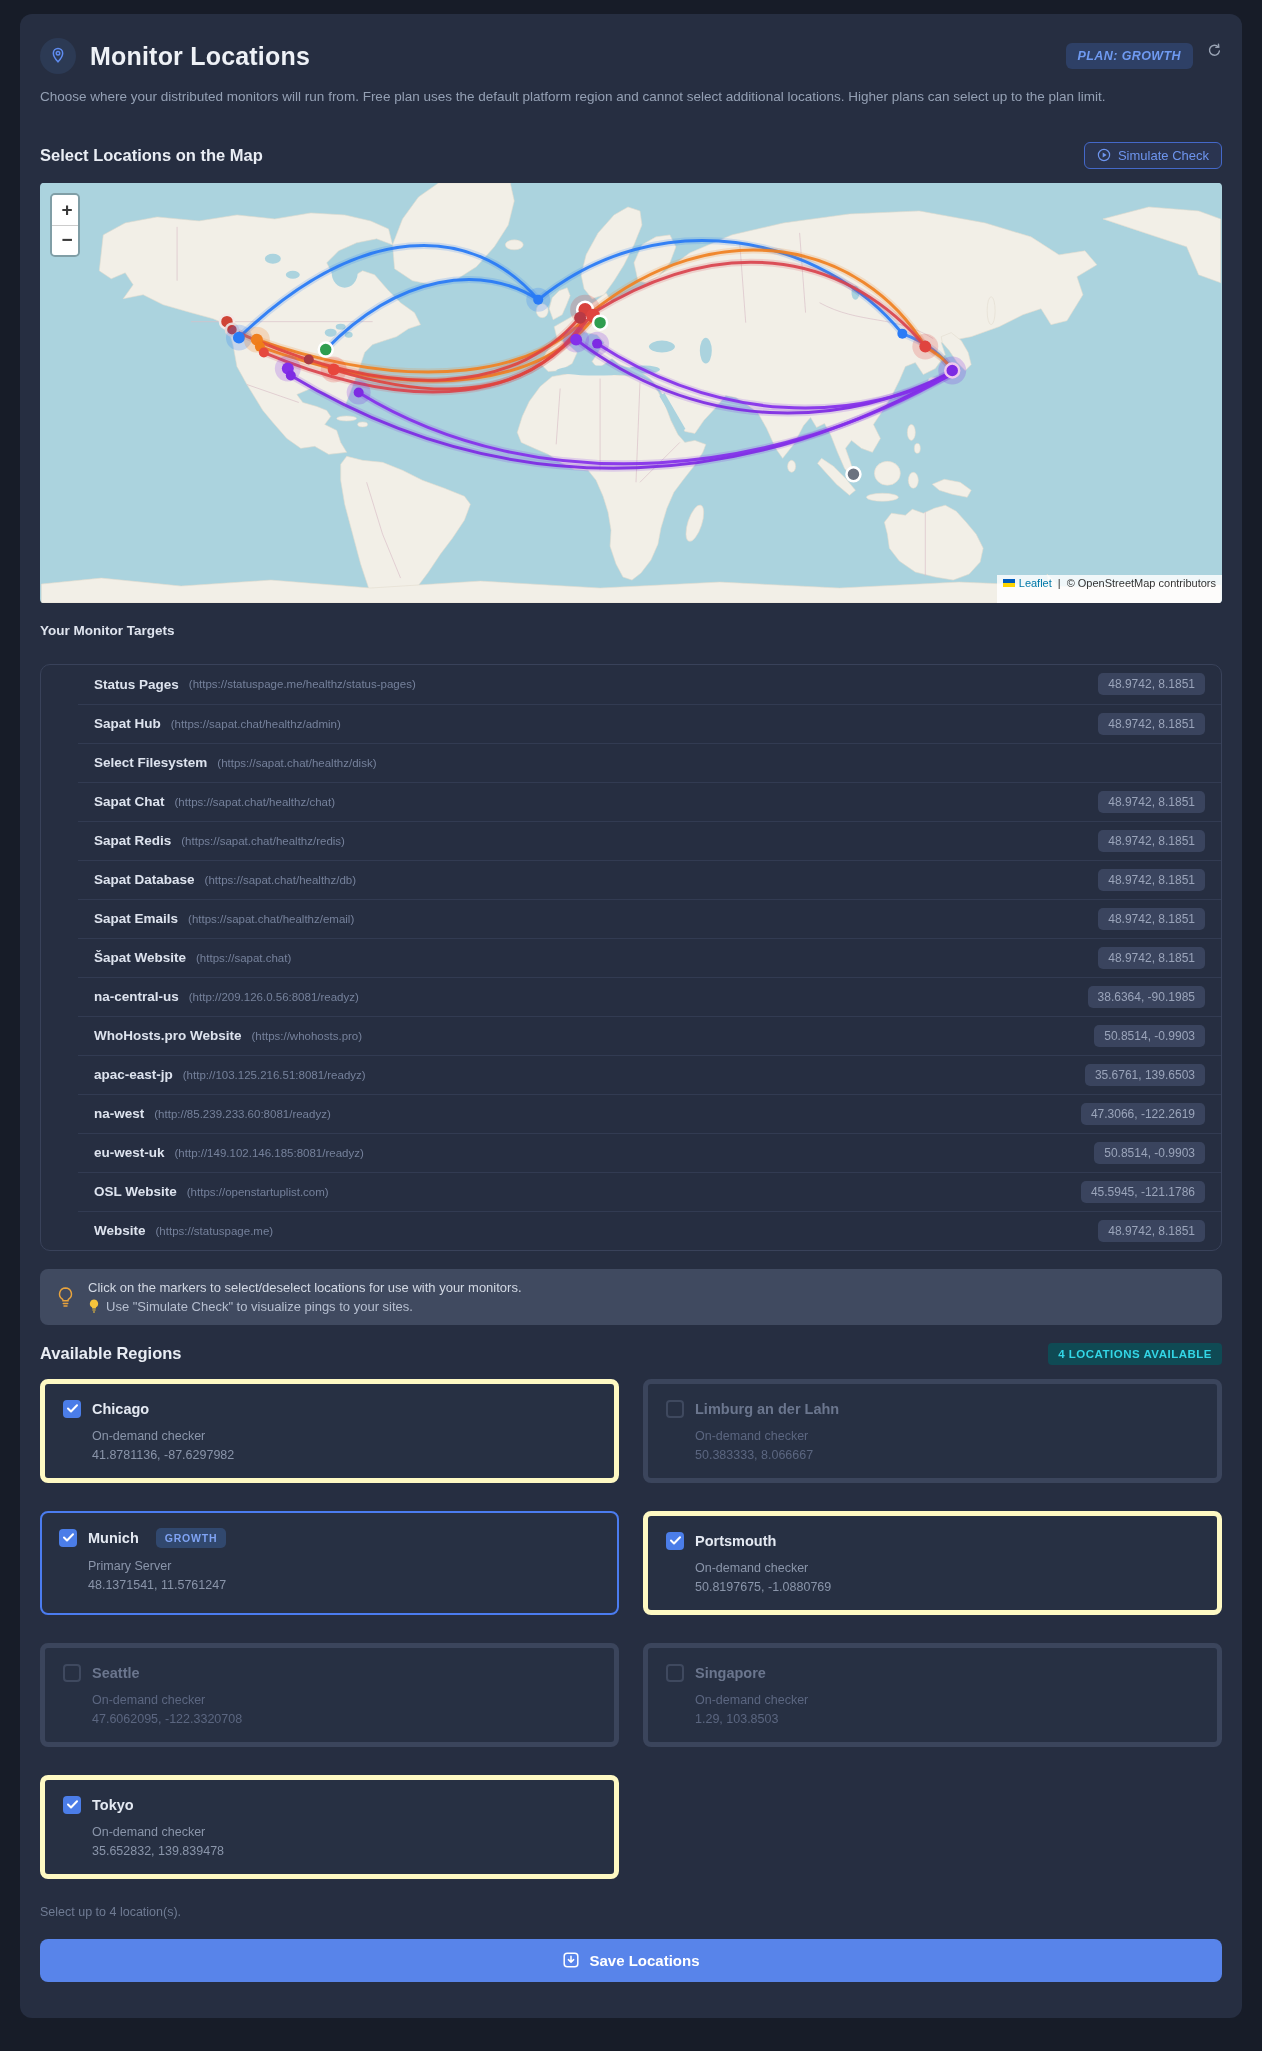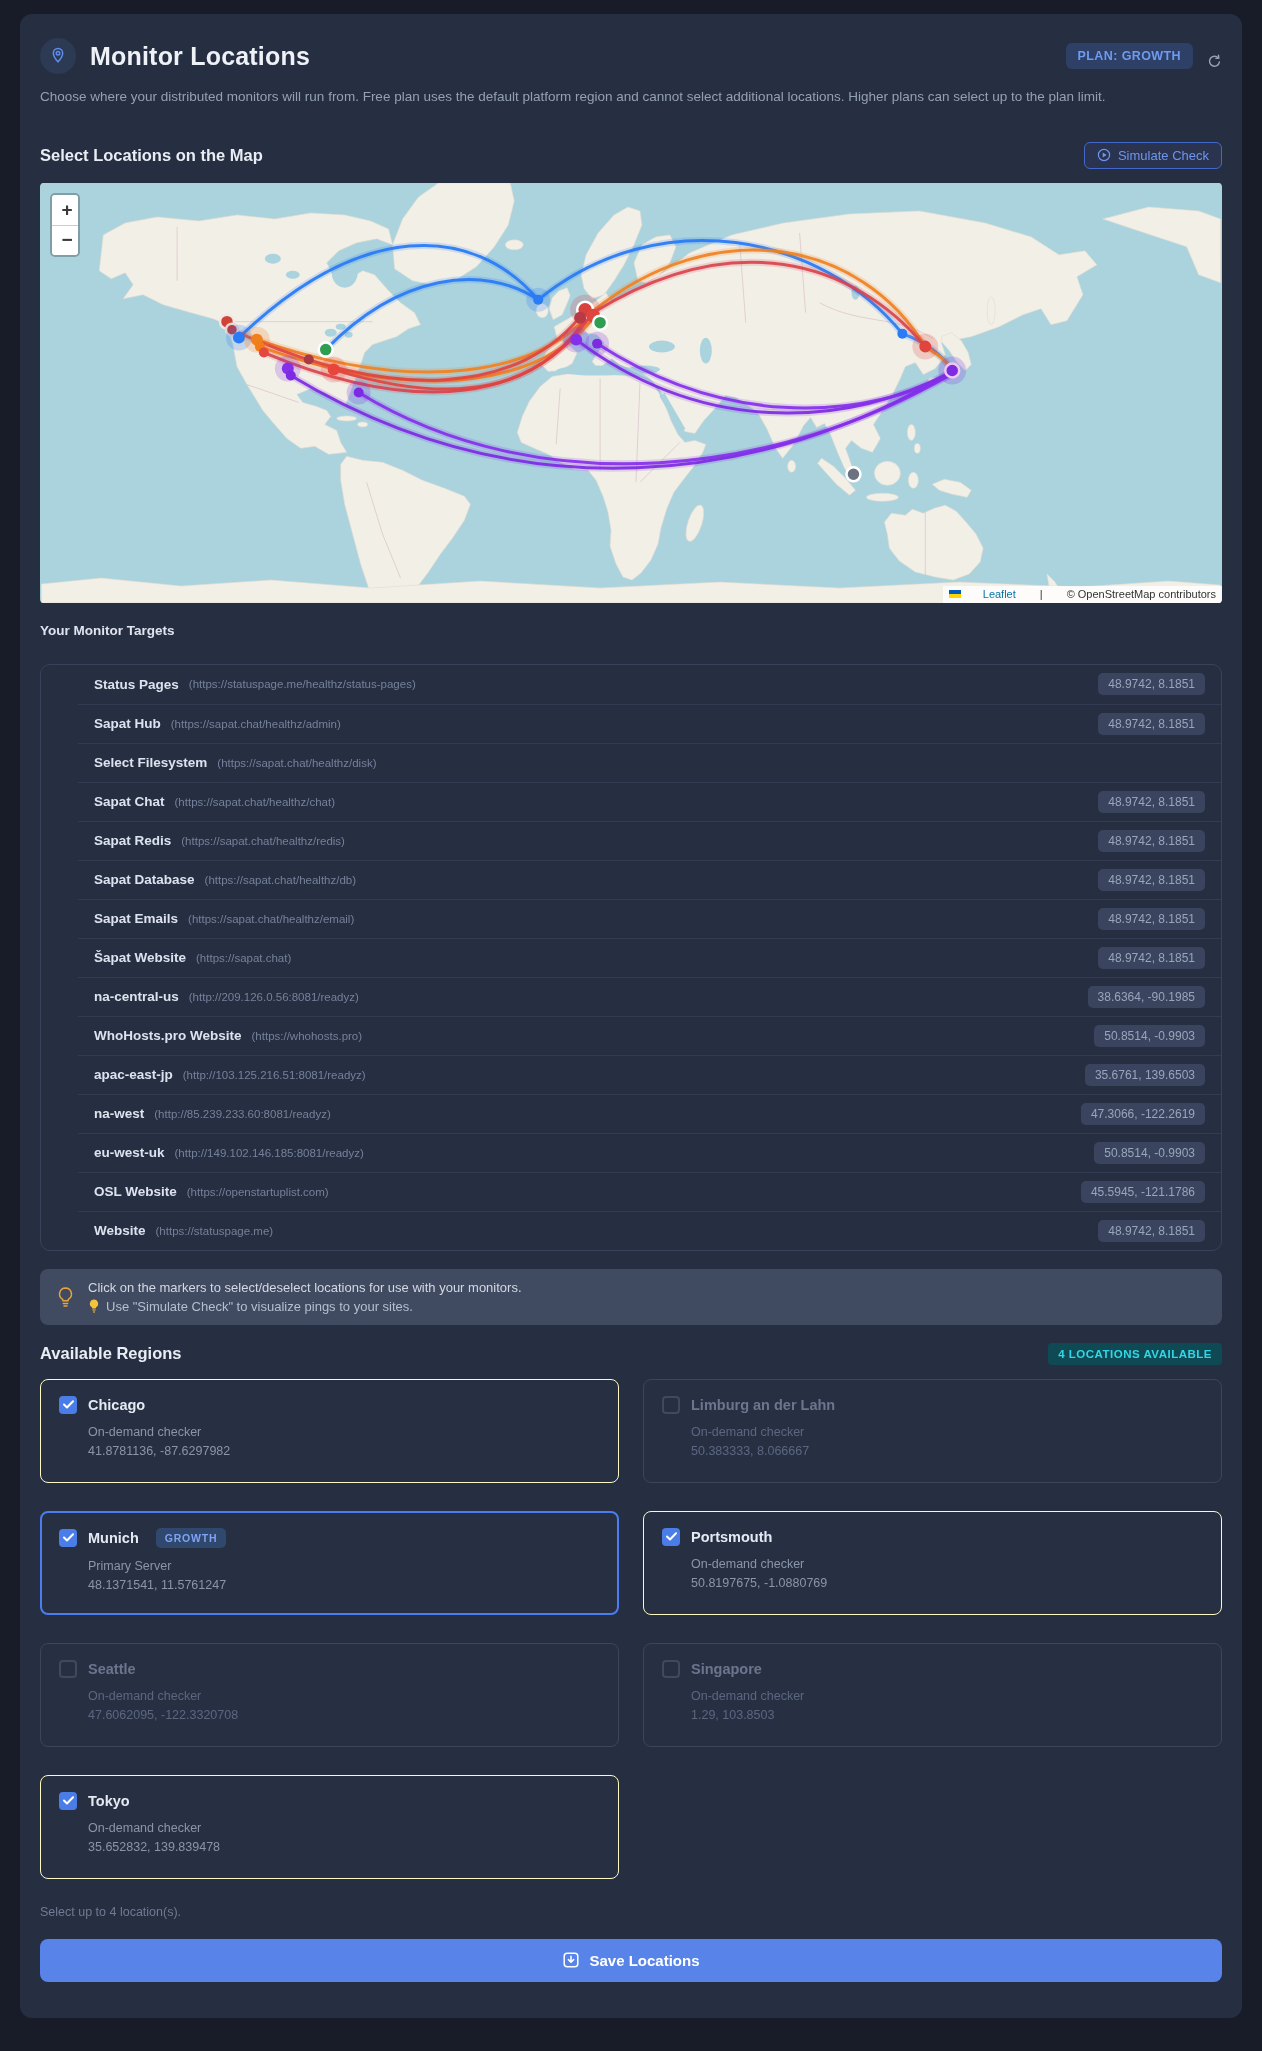--- a/index.html
+++ b/index.html
@@ -5,37 +5,37 @@
   * { margin:0; padding:0; box-sizing:border-box; }
   html,body { width:1262px; background:#171c28; font-family:"Liberation Sans", sans-serif; }
   body { min-height:2051px; }
   .panel { background:#262e41; border-radius:12px; margin:14px 20px; padding:20px 20px 36px; }
 
   
   .panel-header { display:flex; justify-content:space-between; align-items:center; margin-top:4px; }
   .header-left { display:flex; align-items:center; gap:14px; }
   .header-icon { width:36px; height:36px; border-radius:50%; background:#2c3a54; display:flex; align-items:center; justify-content:center; }
   h1 { font-size:25px; font-weight:700; color:#eef1f6; letter-spacing:.2px; }
-  .header-right { display:flex; align-items:flex-end; }
+  .header-right { display:flex; align-items:flex-start;font-style:italic; }
   .plan-badge { background:#2e4066; color:#6f9af1; font-weight:700; font-size:12.5px; letter-spacing:.4px; padding:6px 12px; border-radius:6px; }
   .refresh-btn { background:none; border:none; margin-left:14px; cursor:pointer; display:flex; }
   .description { color:#94a0b4; font-size:13.5px; line-height:1.6; margin:12px 0 0; max-width:1165px; }
 
   
   .section-row { display:flex; justify-content:space-between; align-items:center; margin-top:34px; }
   h2 { font-size:16.5px; font-weight:600; color:#e9edf4; }
   .simulate-btn { background:rgba(76,110,214,.10); border:1px solid #4468c9; color:#6e95ee; font-size:13px; padding:5px 12px; border-radius:6px; display:flex; align-items:center; gap:7px; cursor:pointer; font-family:inherit; }
 
   
   .map { position:relative; margin-top:14px; width:1182px; height:420px; border-radius:4px; overflow:hidden; background:#abd3de; }
   .map svg.world { position:absolute; inset:0; }
   .zoom-ctl { position:absolute; top:10px; left:10px; width:30px; border:2px solid rgba(0,0,0,.25); border-radius:5px; overflow:hidden; z-index:5; }
   .zoom-btn { width:30px; height:30px; background:#fff; color:#3a3a3a; font-size:19px; font-weight:700; border:none; display:block; line-height:28px; text-align:center; padding:0; cursor:pointer; font-family:inherit; }
   .zoom-btn + .zoom-btn { border-top:1px solid #ccc; }
-  .attribution { position:absolute; right:0; bottom:0; background:rgba(255,255,255,.82); font-size:11px; color:#333; padding:2px 6px 3px; display:flex; align-items:center; gap:22px; z-index:5; }
+  .attribution { position:absolute; right:0; bottom:0; background:rgba(255,255,255,.82); font-size:11px; color:#333; padding:2px 6px 14px; display:flex; align-items:center; gap:4px; z-index:5; }
   .attribution a { text-decoration:none; }
   .leaflet-link { color:#0078A8; }
   .attr-sep { color:#333; margin:0 2px; }
 
   
   .targets-heading { margin-top:20px; font-size:13.5px; font-weight:600; color:#dfe4ee; }
   .targets-list { margin-top:26px; border:1px solid #39425a; border-radius:10px; overflow:hidden;padding-left:37px; }
   .target-row { height:39px; display:flex; align-items:center; padding:0 16px; border-top:1px solid #323b52; }
   .target-row:first-child { border-top:none; }
   .target-name { font-size:13.5px; font-weight:700; color:#dde3ee; white-space:nowrap; }
@@ -43,21 +43,21 @@
   .target-coords { margin-left:auto; background:#3a445e; color:#9aa4ba; font-size:12px; padding:4px 10px; border-radius:5px; }
 
   
   .tip-box { margin-top:18px; background:#404a60; border-radius:8px; padding:11px 16px; display:flex; gap:13px; align-items:center; }
   .tip-line1 { font-size:13px; color:#d3d9e4; }
   .tip-line2 { font-size:13px; color:#b6bfd0; margin-top:4px; display:flex; align-items:center; gap:6px; }
 
   
   .avail-badge { background:#0f4a54; color:#33d6e6; font-size:11.5px; font-weight:700; letter-spacing:.5px; padding:5px 10px; border-radius:4px; }
   .regions-grid { margin-top:14px; display:grid; grid-template-columns:1fr 1fr; column-gap:24px; row-gap:28px; }
-  .region-card { background:#273043; border:1px solid #fef9c3; border-radius:8px; padding:16px 18px; min-height:104px; cursor:pointer; }
+  .region-card { background:#273043; border:5px solid #fef9c3; border-radius:8px; padding:16px 18px; min-height:104px; cursor:pointer; }
   .region-card.primary { border:2px solid #4b7cf0; padding:15px 17px; }
   .region-card.disabled { border-color:#3b455c; }
   .card-top { display:flex; align-items:center; gap:11px; }
   .cb { width:18px; height:18px; border-radius:4px; flex:0 0 18px; }
   .cb.checked { background:#4b7de8; display:flex; align-items:center; justify-content:center; }
   .cb.un { border:2px solid #4d5770; background:transparent; }
   .region-card.disabled .cb.un { border-color:#3f495f; }
   .card-title { font-size:14.5px; font-weight:600; color:#e4e9f2; }
   .region-card.disabled .card-title { color:#6b768e; }
   .primary-badge { background:#31486e; color:#7fa3f4; font-size:10.5px; font-weight:700; letter-spacing:.8px; padding:4px 9px; border-radius:5px; margin-left:6px; }

